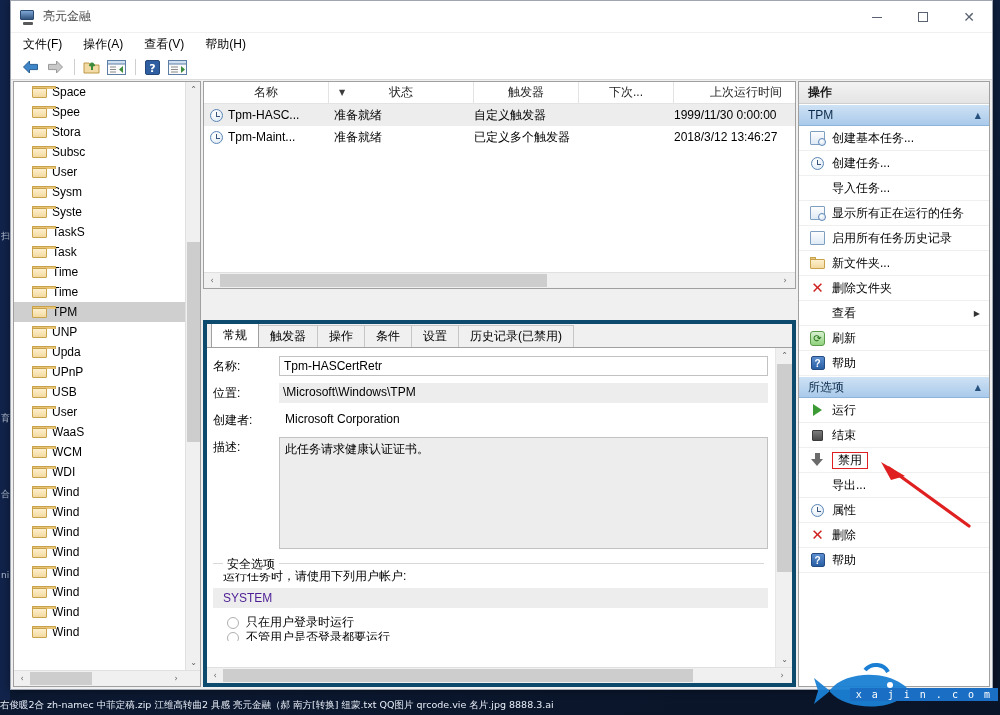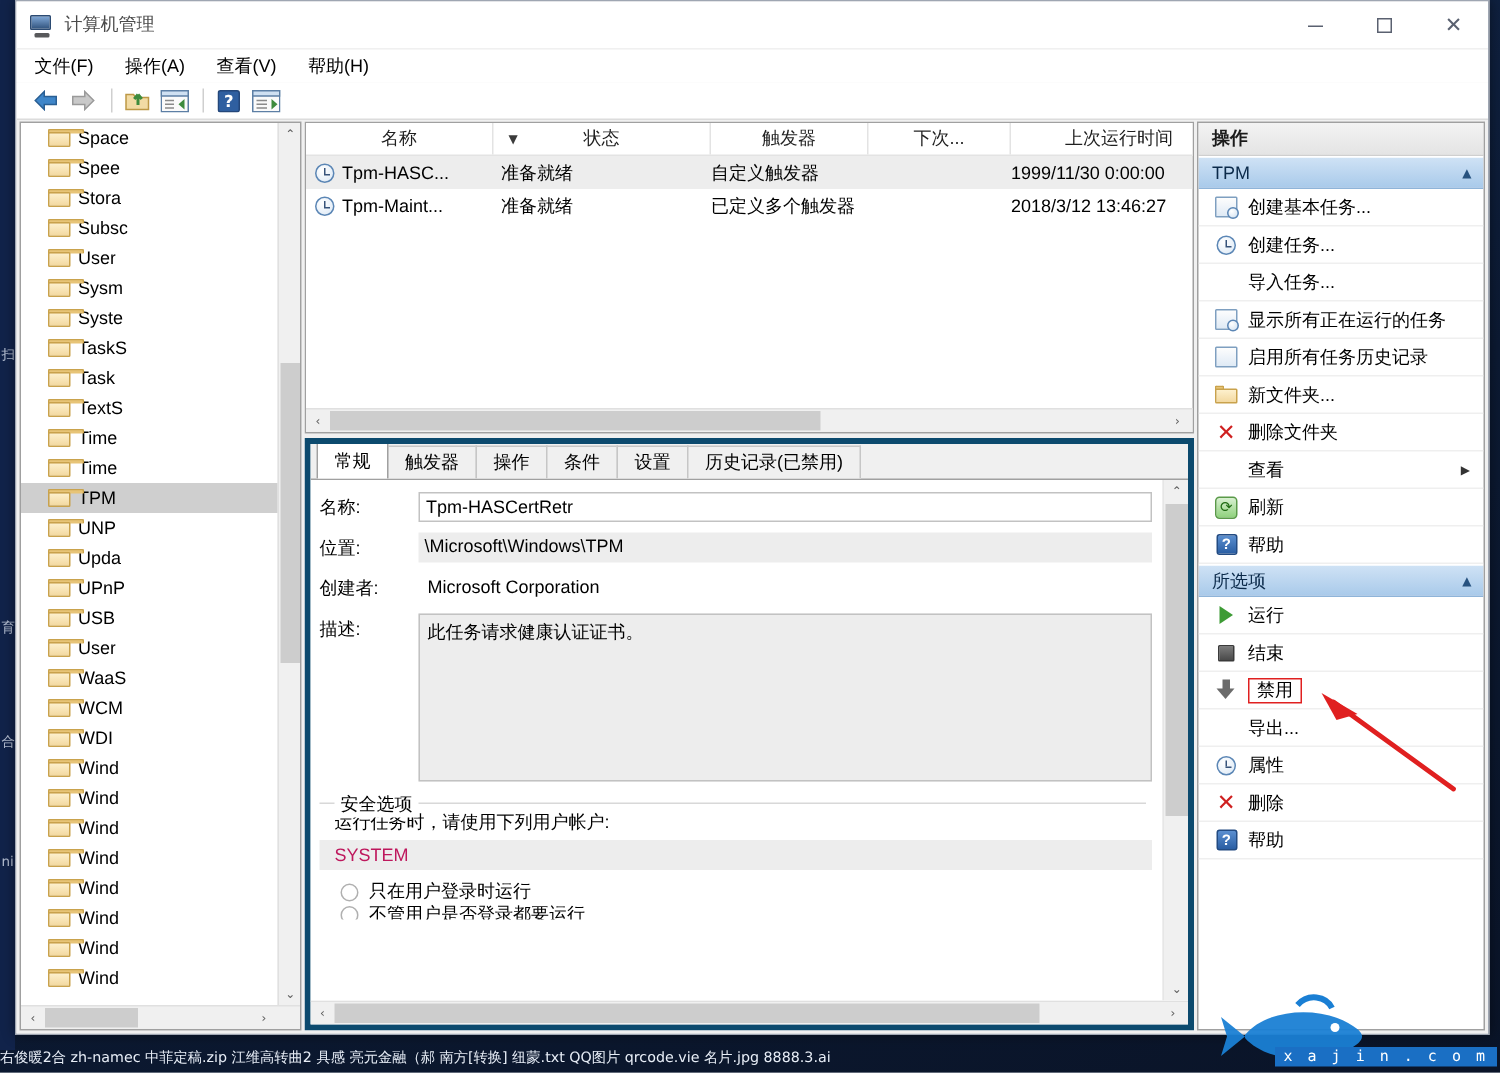--- a/index.html
+++ b/index.html
@@ -127,21 +127,21 @@
   }
   #tree-hscroll{
     position:absolute; left:0; right:0; bottom:0; height:16px; background:#f0f0f0;
     border-top:1px solid #e0e0e0; display:flex; align-items:center;
   }
   .sb-arrow-h{ width:16px; height:15px; display:flex; align-items:center; justify-content:center;
     color:#606060; font-size:8px; font-family:"DejaVu Sans",sans-serif; }
   #tree-hthumb{ height:13px; background:#cdcdcd; }
 
   
-  #center-pane{ flex:1; display:flex; flex-direction:column; margin:0 2px; overflow:hidden; }
+  #center-pane{ flex:1; display:flex; flex-direction:column; margin:0 2px; overflow:hidden;gap:28px; }
 
   
   #task-list-panel{
     height:208px; background:#fff; border:1px solid #a0a0a0;
     display:flex; flex-direction:column; position:relative; flex:0 0 208px;
   }
   #list-header{
     height:22px; display:flex; background:#ffffff;
     border-bottom:1px solid #e3e3e3; flex:0 0 22px;
   }
@@ -200,21 +200,21 @@
   }
   #security-group{ margin-top:6px; position:relative; padding-top:9px; }
   .group-line{
     position:absolute; left:0; right:4px; top:7px; height:1px; background:#d8d8d8;
   }
   .group-title{
     position:absolute; left:10px; top:0; background:#fff; padding:0 4px;
     font-size:12px; color:#000;
   }
   .sec-text{ font-size:12px; color:#000; padding:3px 0 3px 10px; }
-  .sec-account{ font-size:12px; color:#be185d; background:#ededed; padding:3px 0 3px 10px; }
+  .sec-account{ font-size:12px; color:#4c1d95; background:#ededed; padding:3px 0 3px 10px; }
   .radio-row{ display:flex; align-items:center; padding:6px 0 0 14px; font-size:12px; }
   .radio{
     width:12px; height:12px; border-radius:50%; border:1px solid #b0b0b0;
     background:#fff; margin-right:7px; flex:0 0 12px;
   }
   .radio-row.clipped{ height:10px; overflow:hidden; padding-top:3px; }
   #detail-vscroll{
     position:absolute; right:0; top:0; bottom:0; width:17px; background:#f0f0f0;
     border-left:1px solid #e6e6e6;
   }
@@ -285,21 +285,21 @@
 
   
   #watermark{
     position:absolute; left:660px; top:660px; width:340px; height:55px; z-index:40; pointer-events:none;
   }
   #wm-text{
     position:absolute; left:0; top:8px; font-size:26px; color:#ffffff; opacity:.92;
     font-family:"DejaVu Sans",sans-serif; letter-spacing:1px; white-space:nowrap;
   }
   #wm-url{
-    position:absolute; right:2px; bottom:4px; background:#1a6fc4; color:#fff;
+    position:absolute; right:2px; bottom:14px; background:#1a6fc4; color:#fff;
     font-size:10px; padding:1px 6px; letter-spacing:2px; font-family:"DejaVu Sans Mono",monospace;
   }
   #wm-fish{ position:absolute; left:150px; top:2px; }
 </style>
 </head>
 <body>
 
 <div id="desktop-backdrop"></div>
 <div id="desktop-left-strip">
   <span class="desk-glyph" style="top:230px">扫</span>
@@ -309,21 +309,21 @@
 </div>
 <div id="desktop-file-row">右俊暖2合      zh-namec      中菲定稿.zip  江维高转曲2        具感        亮元金融（郝  南方[转换]      纽蒙.txt      QQ图片    qrcode.vie    名片.jpg     8888.3.ai</div>
 
 <div id="window">
 
   <div id="titlebar">
     <div id="title-icon">
       <div class="mon"></div>
         <div class="base"></div>
     </div>
-    <div id="title-text">计算机管理</div>
+    <div id="title-text">亮元金融</div>
     <div id="window-controls">
       <div class="winbtn">
           <div class="glyph-min"></div>
         </div>
       <div class="winbtn">
           <div class="glyph-max"></div>
         </div>
       <div class="winbtn close">
           <span class="glyph-close">✕</span>
         </div>
@@ -444,27 +444,20 @@
                 <span class="bdy"></span>
               </span>
               <span class="tree-label">TaskS</span>
             </div>
             <div class="tree-row">
               <span class="folder-icon">
                 <span class="tab"></span>
                 <span class="bdy"></span>
               </span>
               <span class="tree-label">Task</span>
-            </div>
-            <div class="tree-row">
-              <span class="folder-icon">
-                <span class="tab"></span>
-                <span class="bdy"></span>
-              </span>
-              <span class="tree-label">TextS</span>
             </div>
             <div class="tree-row">
               <span class="folder-icon">
                 <span class="tab"></span>
                 <span class="bdy"></span>
               </span>
               <span class="tree-label">Time</span>
             </div>
             <div class="tree-row">
               <span class="folder-icon">

